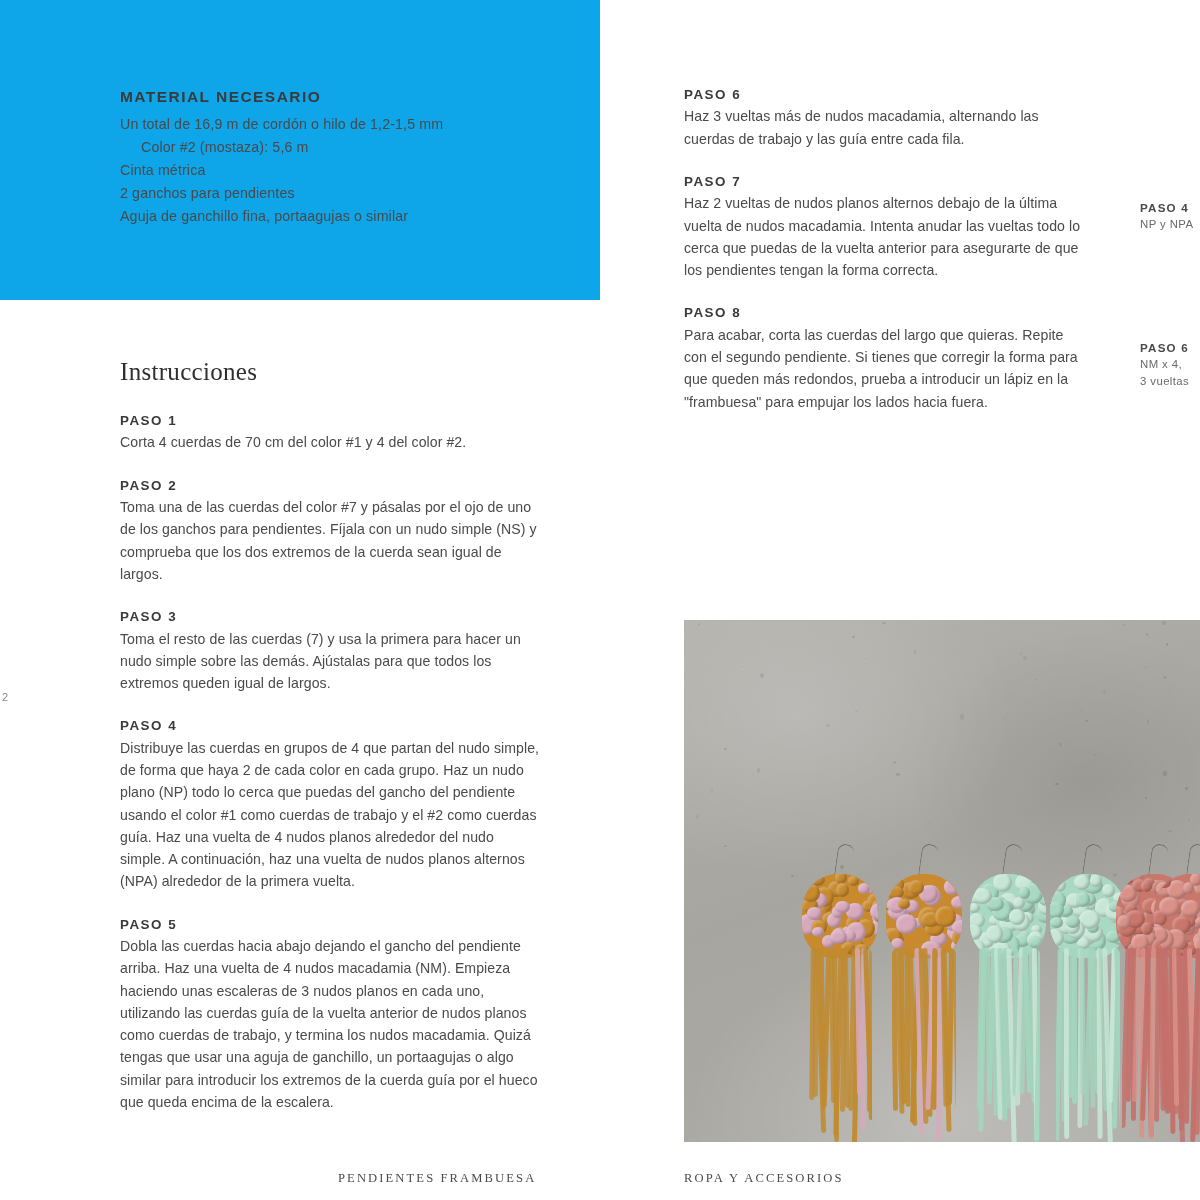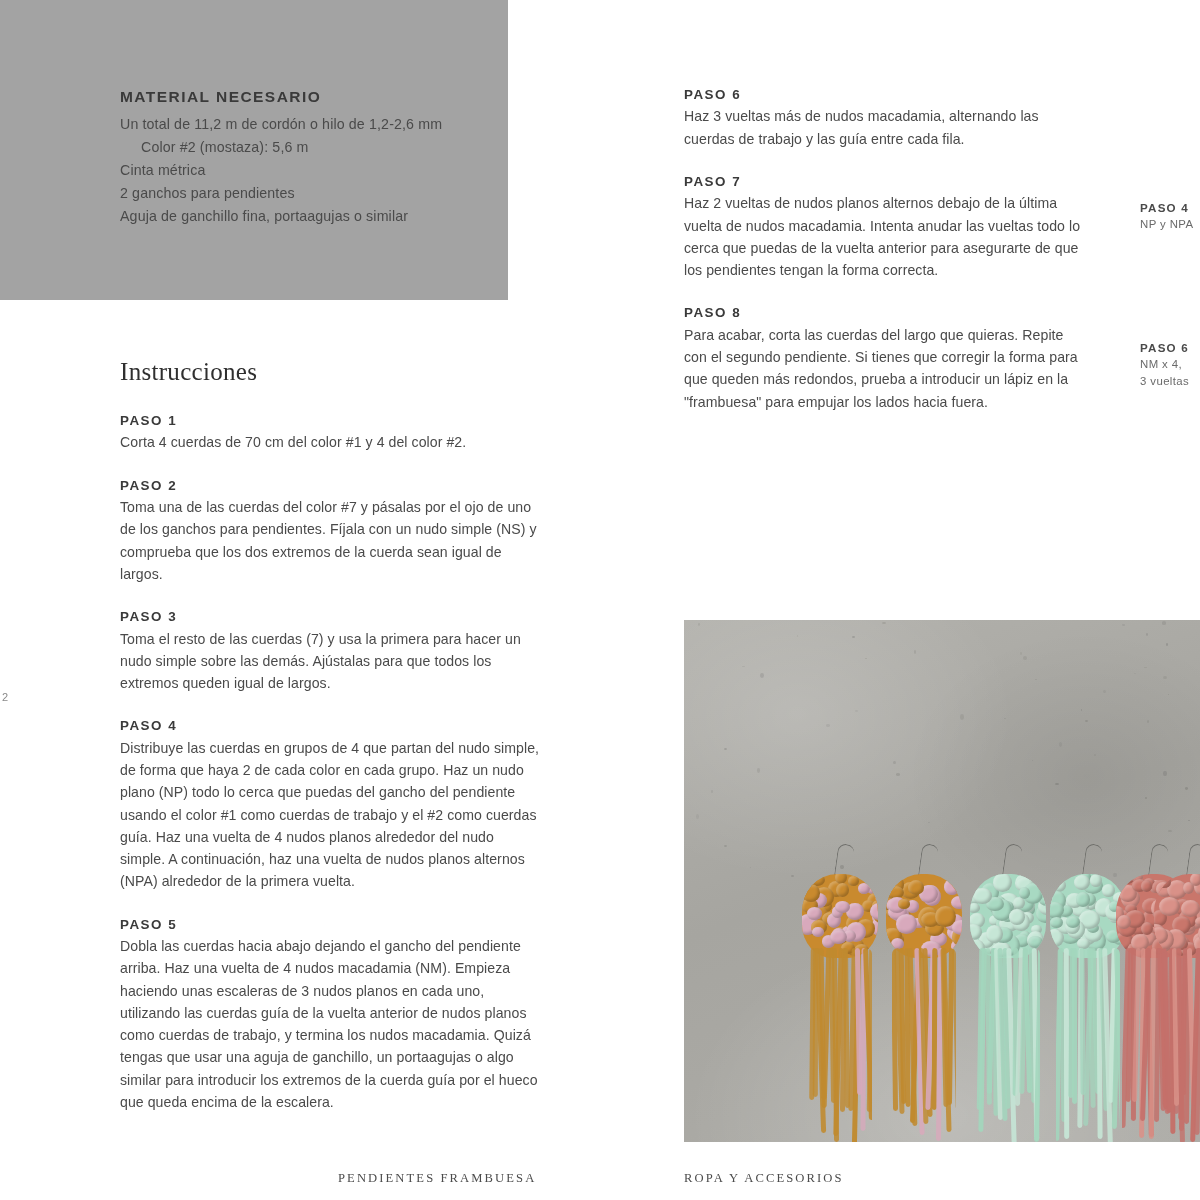--- a/index.html
+++ b/index.html
@@ -22,23 +22,23 @@
     position: absolute;
     inset: 0;
     background: #ffffff;
   }
 
   
   .material-panel {
     position: absolute;
     left: 0;
     top: 0;
-    width: 508px;
+    width: 600px;
     height: 300px;
-    background: #a3a3a3;
+    background: #0ea5e9;
   }
   .material-inner {
     position: absolute;
     left: 120px;
     top: 88px;
     width: 430px;
   }
   .material-title {
     font-size: 15.5px;
     font-weight: bold;
@@ -217,21 +217,21 @@
 </style>
 </head>
 <body>
 
 <div class="spread">
 
   <section class="material-panel">
     <div class="material-inner">
       <h2 class="material-title">MATERIAL NECESARIO</h2>
       <div class="material-list">
-        <div>Un total de 11,2 m de cordón o hilo de 1,2-2,6 mm</div>
+        <div>Un total de 16,9 m de cordón o hilo de 1,2-1,5 mm</div>
         <div class="indent">Color #2 (mostaza): 5,6 m</div>
         <div>Cinta métrica</div>
         <div>2 ganchos para pendientes</div>
         <div>Aguja de ganchillo fina, portaagujas o similar</div>
       </div>
     </div>
   </section>
 
   <section class="col-left">
     <h1 class="instr-heading">Instrucciones</h1>

